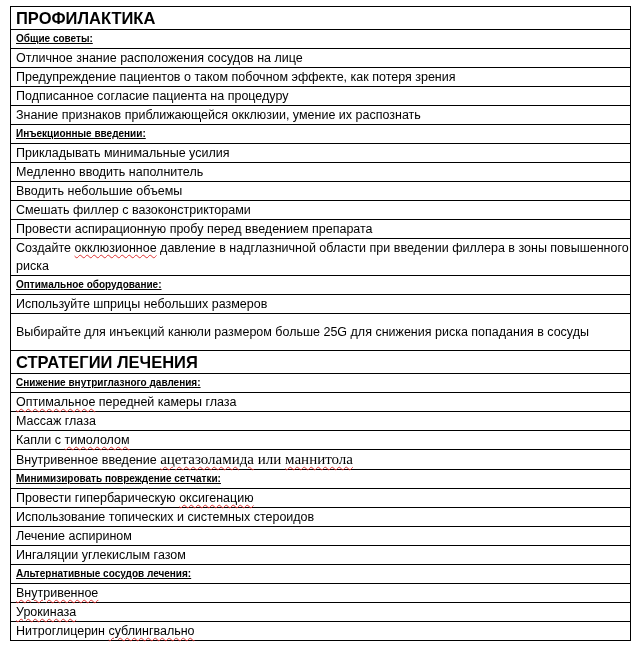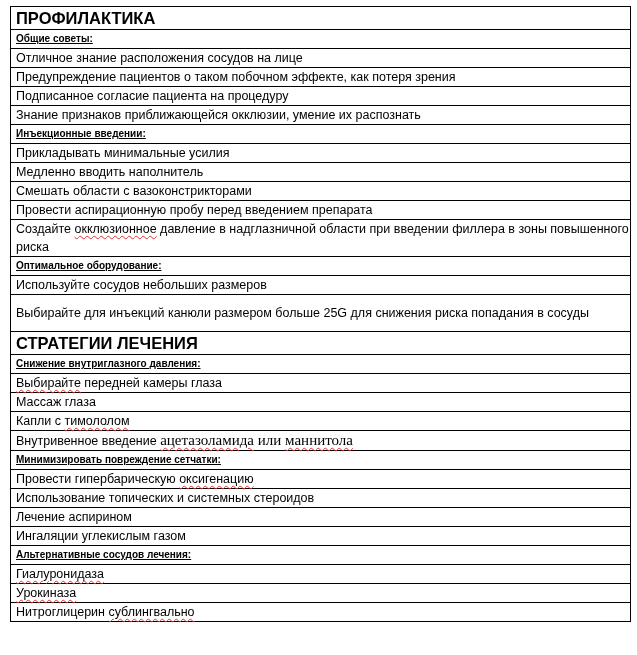--- a/index.html
+++ b/index.html
@@ -61,48 +61,51 @@
     <tr class="subsection">
       <td>Инъекционные введении:</td>
     </tr>
     <tr>
         <td>Прикладывать минимальные усилия</td>
       </tr>
     <tr>
         <td>Медленно вводить наполнитель</td>
       </tr>
     <tr>
-        <td>Смешать области с вазоконстрикторами</td>
+        <td>Вводить небольшие объемы</td>
+      </tr>
+    <tr>
+        <td>Смешать филлер с вазоконстрикторами</td>
       </tr>
     <tr>
         <td>Провести аспирационную пробу перед введением препарата</td>
       </tr>
     <tr class="two-line">
       <td><span>Создайте </span><span class="spell">окклюзионное</span><span> давление в надглазничной области при введении филлера в зоны повышенного риска</span></td>
     </tr>
 
     <tr class="subsection">
       <td>Оптимальное оборудование:</td>
     </tr>
     <tr>
-        <td>Используйте сосудов небольших размеров</td>
+        <td>Используйте шприцы небольших размеров</td>
       </tr>
     <tr class="two-line">
         <td>Выбирайте для инъекций канюли размером больше 25G для снижения риска попадания в сосуды</td>
       </tr>
 
     <tr class="section">
       <td>СТРАТЕГИИ ЛЕЧЕНИЯ</td>
     </tr>
 
     <tr class="subsection">
       <td>Снижение внутриглазного давления:</td>
     </tr>
     <tr>
-      <td><span class="spell">Выбирайте</span><span> передней камеры глаза</span></td>
+      <td><span class="spell">Оптимальное</span><span> передней камеры глаза</span></td>
     </tr>
     <tr>
         <td>Массаж глаза</td>
       </tr>
     <tr>
       <td><span>Капли с </span><span class="spell">тимололом</span></td>
     </tr>
     <tr>
       <td><span>Внутривенное введение </span><span class="serif spell">ацетазоламида</span><span class="serif"> или </span><span class="serif spell">маннитола</span></td>
     </tr>
@@ -120,21 +123,21 @@
         <td>Лечение аспирином</td>
       </tr>
     <tr>
         <td>Ингаляции углекислым газом</td>
       </tr>
 
     <tr class="subsection">
       <td>Альтернативные сосудов лечения:</td>
     </tr>
     <tr>
-      <td><span class="spell">Гиалуронидаза</span></td>
+      <td><span class="spell">Внутривенное</span></td>
     </tr>
     <tr>
       <td><span class="spell">Урокиназа</span></td>
     </tr>
     <tr>
       <td><span>Нитроглицерин </span><span class="spell">сублингвально</span></td>
     </tr>
   </tbody>
 </table>
 

